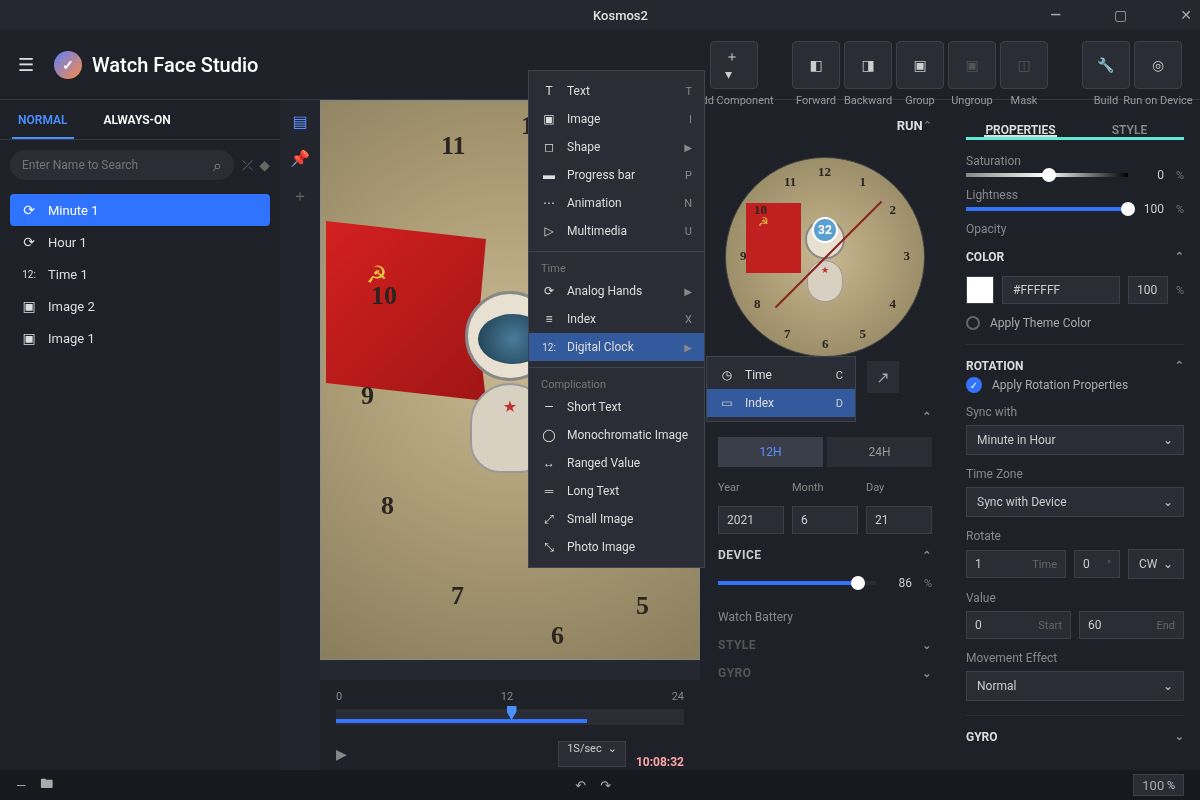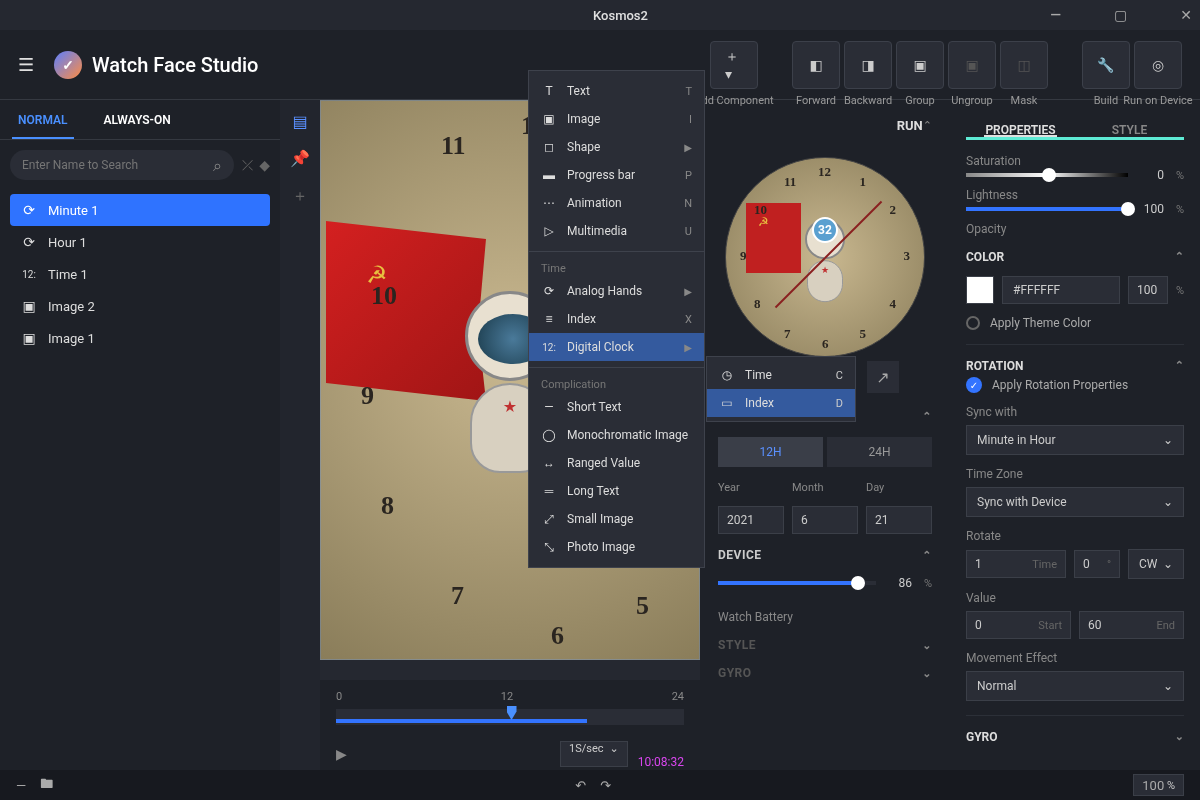--- a/index.html
+++ b/index.html
@@ -49,21 +49,21 @@
 .canvas-numbers { position:absolute; inset:0; }
 .clock-num { position:absolute; font-size:26px; font-weight:bold; color:#2a2520; font-family:Georgia,serif;}
 .timeline { height: 90px; background: #1e2128; padding: 10px 16px; }
 .timeline-scale { display: flex; justify-content: space-between; font-size: 11px; color: #888; margin-bottom: 6px; }
 .timeline-bar { height: 16px; background: #2a2d36; position: relative; }
 .timeline-prog { position:absolute; left:0; top:10px; height:4px; width:72%; background:#3374ff;}
 .timeline-thumb { position:absolute; left:49%; top:-3px; width:10px; height:14px; background:#4a90ff; clip-path:polygon(50% 100%,0 40%,0 0,100% 0,100% 40%);}
 .timeline-controls { display:flex; align-items:center; margin-top:14px; gap:10px;}
 .play-btn { color:#888; font-size:14px;}
 .speed-sel { margin-left:auto; background:#2a2d36; border:1px solid #3b3f48; height:26px; padding:0 8px; font-size:11px; color:#ccc; display:flex; align-items:flex-start; gap:6px;}
-.time-display { font-size:12px; font-weight:400; color:#d946ef;margin-top:16px;}
+.time-display { font-size:12px; font-weight:700; color:#fca5a5;margin-top:16px;}
 .middle-panel { width: 250px; background: #1e2128; padding: 18px; display: flex; flex-direction: column; gap: 14px;}
 .run-header { display:flex; align-items:center; justify-content:flex-end;}
 .run-title { font-size:13px; font-weight:700; color:#ddd;}
 .preview-clock { width:200px; height:200px; border-radius:50%; background:radial-gradient(circle,#c9b890,#8a7d5a); position:relative; margin:10px auto; border:1px solid #444;}
 .preview-flag { position:absolute; left:20px; top:45px; width:55px; height:70px; background:#c02020;}
 .preview-flag::after { content:'☭'; color:#e8c040; font-size:12px; position:absolute; left:12px; top:12px;}
 .preview-robot{position:absolute;left:50%;top:50%;transform:translate(-50%,-45%);}
 .preview-robot .ph{width:40px;height:40px;border-radius:50%;background:#e8e0d0;border:2px solid #888;}
 .preview-robot .pb{width:36px;height:42px;background:#d8d0c0;border-radius:18px;margin:1px auto;border:1px solid #999;position:relative;}
 .preview-robot .pb::after{content:'★';color:#c03030;font-size:9px;position:absolute;left:50%;top:4px;transform:translateX(-50%);}

